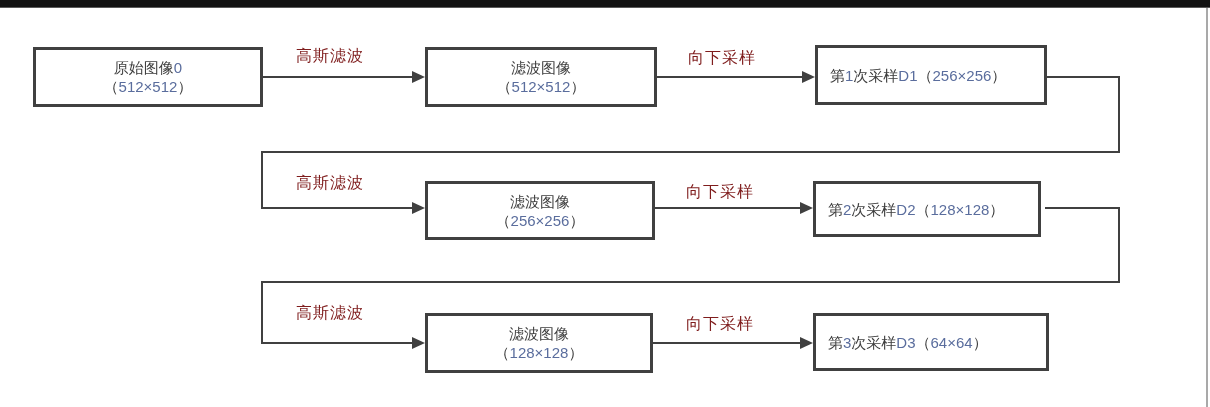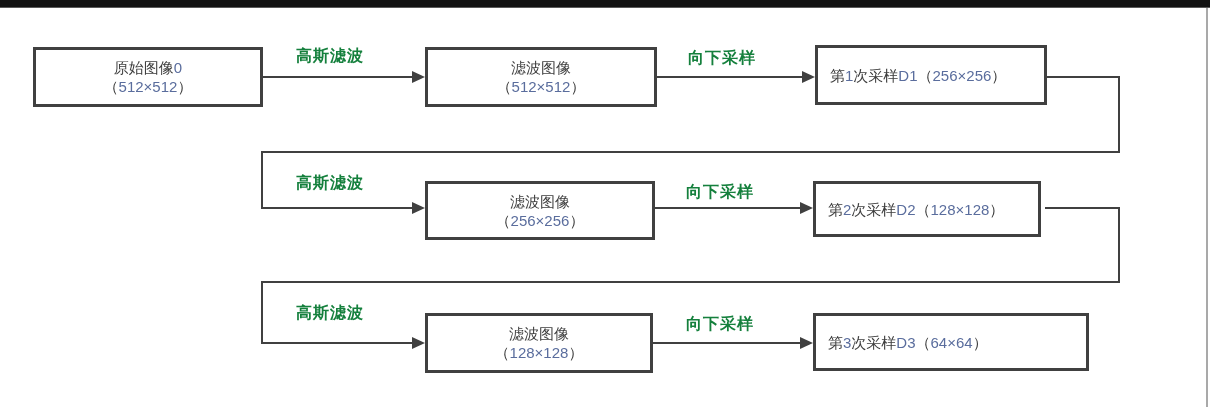--- a/index.html
+++ b/index.html
@@ -18,22 +18,22 @@
     align-items:center; justify-content:center;
     font-size:15px; line-height:19px; text-align:center;
   }
   .node.single { flex-direction:row; justify-content:flex-start;
                  padding-left:12px; text-align:left; }
   .hline { position:absolute; height:2px; background:#404040; }
   .vline { position:absolute; width:2px; background:#404040; }
   .ahead { position:absolute; width:0; height:0; border-style:solid;
            border-width:6px 0 6px 13px;
            border-color:transparent transparent transparent #404040; }
-  .elabel { position:absolute; font-size:16px; font-weight:700;
-            color:#15803d; white-space:nowrap; letter-spacing:1px; }
+  .elabel { position:absolute; font-size:16px; font-weight:400;
+            color:#7f1d1d; white-space:nowrap; letter-spacing:1px; }
   .num { color:#5a6d9d; }
 </style>
 </head>
 <body>
 
 <div id="stage">
 
   <div class="topbar"></div>
   <div class="right-rule" style="left:1206px;"></div>
 
@@ -54,21 +54,21 @@
     <span class="colorize">（<span class="num">256×256</span>）</span>
   </div>
   <div class="node single" style="left:813px; top:181px; width:228px; height:56px;">
     <span class="colorize">第<span class="num">2</span>次采样<span class="num">D2</span>（<span class="num">128×128</span>）</span>
   </div>
 
   <div class="node" style="left:425px; top:313px; width:228px; height:60px;">
     <span class="colorize">滤波图像</span>
     <span class="colorize">（<span class="num">128×128</span>）</span>
   </div>
-  <div class="node single" style="left:813px; top:313px; width:276px; height:58px;">
+  <div class="node single" style="left:813px; top:313px; width:236px; height:58px;">
     <span class="colorize">第<span class="num">3</span>次采样<span class="num">D3</span>（<span class="num">64×64</span>）</span>
   </div>
 
   <div class="hline" style="left:263px; top:76px; width:150px;"></div>
   <div class="ahead" style="left:412px; top:71px;"></div>
   <div class="hline" style="left:657px; top:76px; width:146px;"></div>
   <div class="ahead" style="left:802px; top:71px;"></div>
 
   <div class="hline" style="left:1047px; top:76px;  width:73px;"></div>
   <div class="vline" style="left:1118px; top:76px;  height:77px;"></div>

